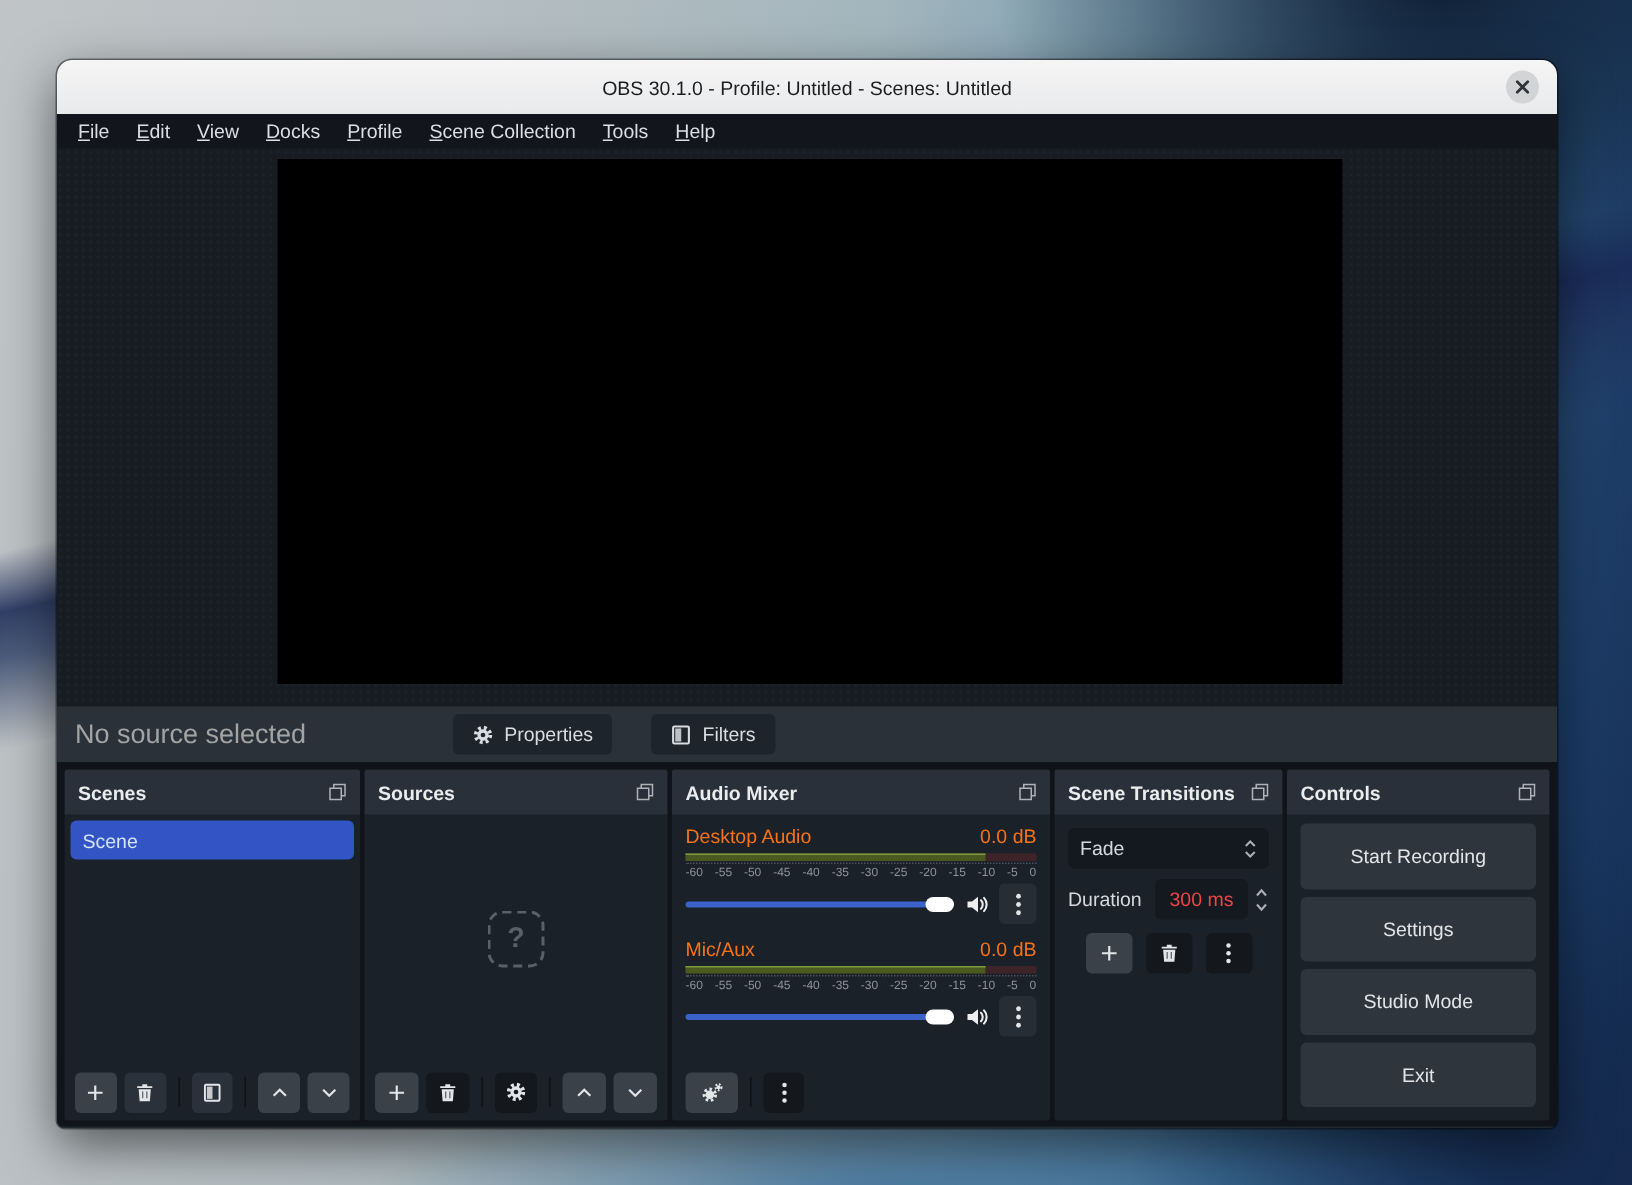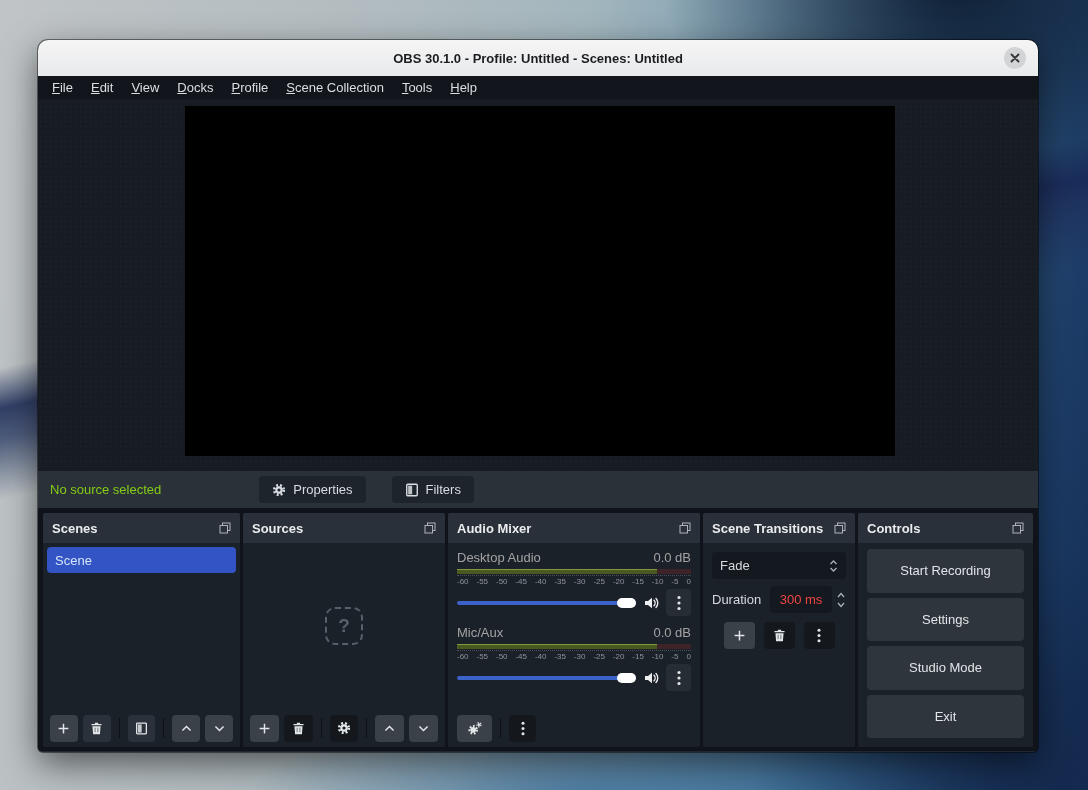--- a/index.html
+++ b/index.html
@@ -17,21 +17,21 @@
     position:absolute; left:38px; top:40px; width:1000px; height:712px;
     border-radius:10px 10px 5px 5px; overflow:hidden;
     box-shadow:0 12px 34px rgba(0,0,0,.55), 0 0 0 1px rgba(0,0,0,.45);
     display:flex; flex-direction:column; background:#171c23;
   }
   
   .titlebar {
     height:36px; flex:0 0 36px; background:linear-gradient(#f5f5f6,#e9eaeb);
     display:flex; align-items:center; justify-content:center; position:relative;
   }
-  .titlebar-text { font-size:13px; font-weight:700; color:#1b1e21; }
+  .titlebar-text { font-size:13px; font-weight:400; color:#1b1e21; }
   .close-btn {
     position:absolute; right:12px; top:7px; width:22px; height:22px; border-radius:50%;
     background:#d2d4d6; display:flex; align-items:center; justify-content:center; cursor:default;
   }
   
   .menubar {
     height:23px; flex:0 0 23px; background:#12161c; display:flex; align-items:center;
     padding-left:6px; gap:2px;
   }
   .menu-item { display:block; color:#dcdfe2; font-size:13px; padding:2px 8px; }
@@ -39,21 +39,21 @@
   
   .preview-region { flex:0 0 372px; position:relative;
     background-image:radial-gradient(rgba(255,255,255,.022) 1px, transparent 1px);
     background-size:5px 5px;
   }
   .canvas { position:absolute; left:147px; top:7px; width:710px; height:350px; background:#000; }
   
   .source-toolbar {
     flex:0 0 37px; background:#2a3138; display:flex; align-items:center; padding:0 12px;
   }
-  .status-text { color:#84cc16; font-size:13px; }
+  .status-text { color:#a3a3a3; font-size:18px; }
   .st-buttons { display:flex; gap:26px; margin-left:98px; }
   .st-btn {
     height:27px; background:#1d242b; border-radius:4px; display:flex; align-items:center;
     gap:7px; padding:0 13px; color:#d9dce0; font-size:13px; cursor:default;
   }
   
   .docks { flex:0 0 213px; background:#10141a; display:flex; gap:3px; padding:5px 5px 4px 5px; }
   .panel { background:#1b2129; border-radius:2px; display:flex; flex-direction:column; overflow:hidden; }
   .panel-scenes { flex:0 0 197px; }
   .panel-sources { flex:0 0 202px; }
@@ -85,21 +85,21 @@
   .sources-empty { flex:1 1 auto; display:flex; flex-direction:column; align-items:center; justify-content:center; gap:12px; }
   .q-icon {
     width:38px; height:38px; border:2px dashed #596069; border-radius:10px;
     display:flex; align-items:center; justify-content:center;
     color:#596069; font-size:19px; font-weight:700;
   }
   .empty-text { text-align:center; font-size:13px; line-height:18px; color:#ccd0d4; }
   
   .mixer-body { padding:7px 9px 0 9px; gap:9px; }
   .channel { display:flex; flex-direction:column; }
-  .ch-top { display:flex; font-size:13px; color:#a3a3a3; }
+  .ch-top { display:flex; font-size:13px; color:#f97316; }
   .ch-level { margin-left:auto; }
   .meter { height:5px; margin-top:4px; background:#3e2428; position:relative; border-radius:1px; }
   .meter-green { position:absolute; left:0; top:0; bottom:0; width:85.5%; background:#49591f; border-top:1px solid #7d9a3e; }
   .scale { display:flex; justify-content:space-between; font-size:8px; color:#8d939b; margin-top:1px;
     border-top:1px dotted #4a5058; padding-top:1px; }
   .slider-row { display:flex; align-items:center; gap:7px; margin-top:3px; height:27px; }
   .slider-track { flex:1 1 auto; height:4px; border-radius:2px; background:#3a62c8; position:relative; }
   .slider-handle { position:absolute; right:0; top:-3px; width:19px; height:10px; border-radius:5px; background:#fff; }
   .speaker { color:#eceef0; display:flex; }
   .kebab-btn { width:25px; height:27px; border-radius:4px; background:#272d35; display:flex; align-items:center; justify-content:center; color:#e3e6e9; }

